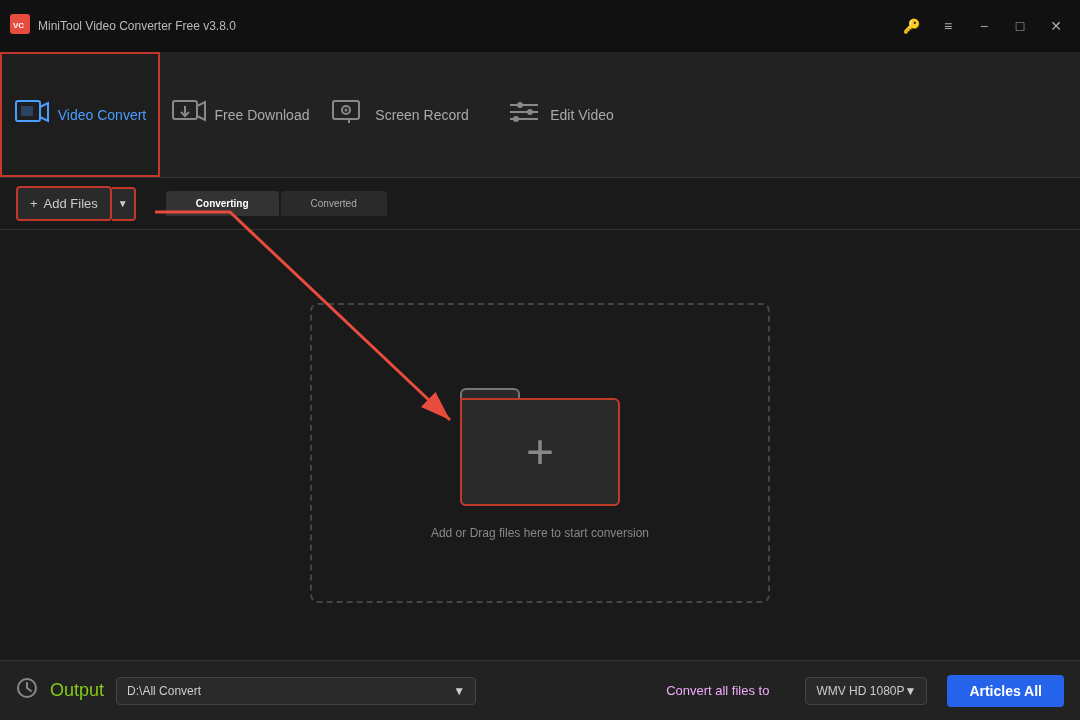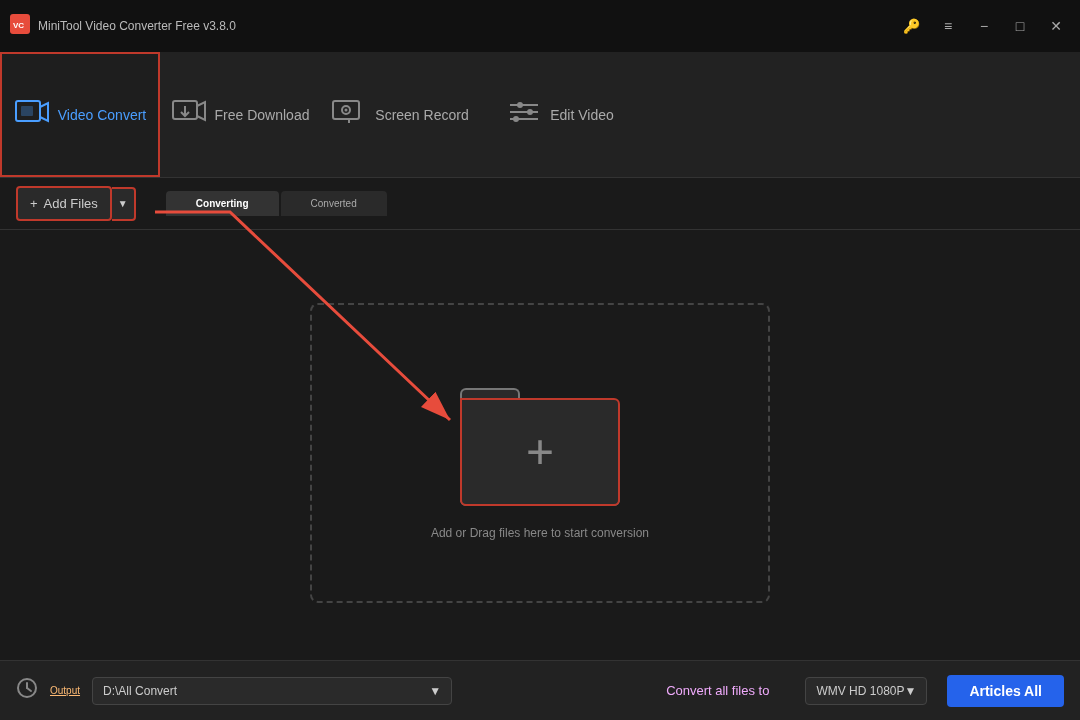--- a/index.html
+++ b/index.html
@@ -213,23 +213,22 @@
       display: flex;
       align-items: center;
       padding: 0 16px;
       gap: 12px;
     }
     #clock-icon {
       font-size: 20px;
       color: #888;
     }
     #output-label {
-      font-size: 10px;
-      color: #fdba74;
-      text-decoration: underline;
+      font-size: 18px;
+      color: #84cc16;
     }
     #output-path {
       flex: 0 0 360px;
       background: #2a2a2a;
       border: 1px solid #444;
       border-radius: 4px;
       padding: 6px 10px;
       font-size: 12px;
       color: #ccc;
       display: flex;

